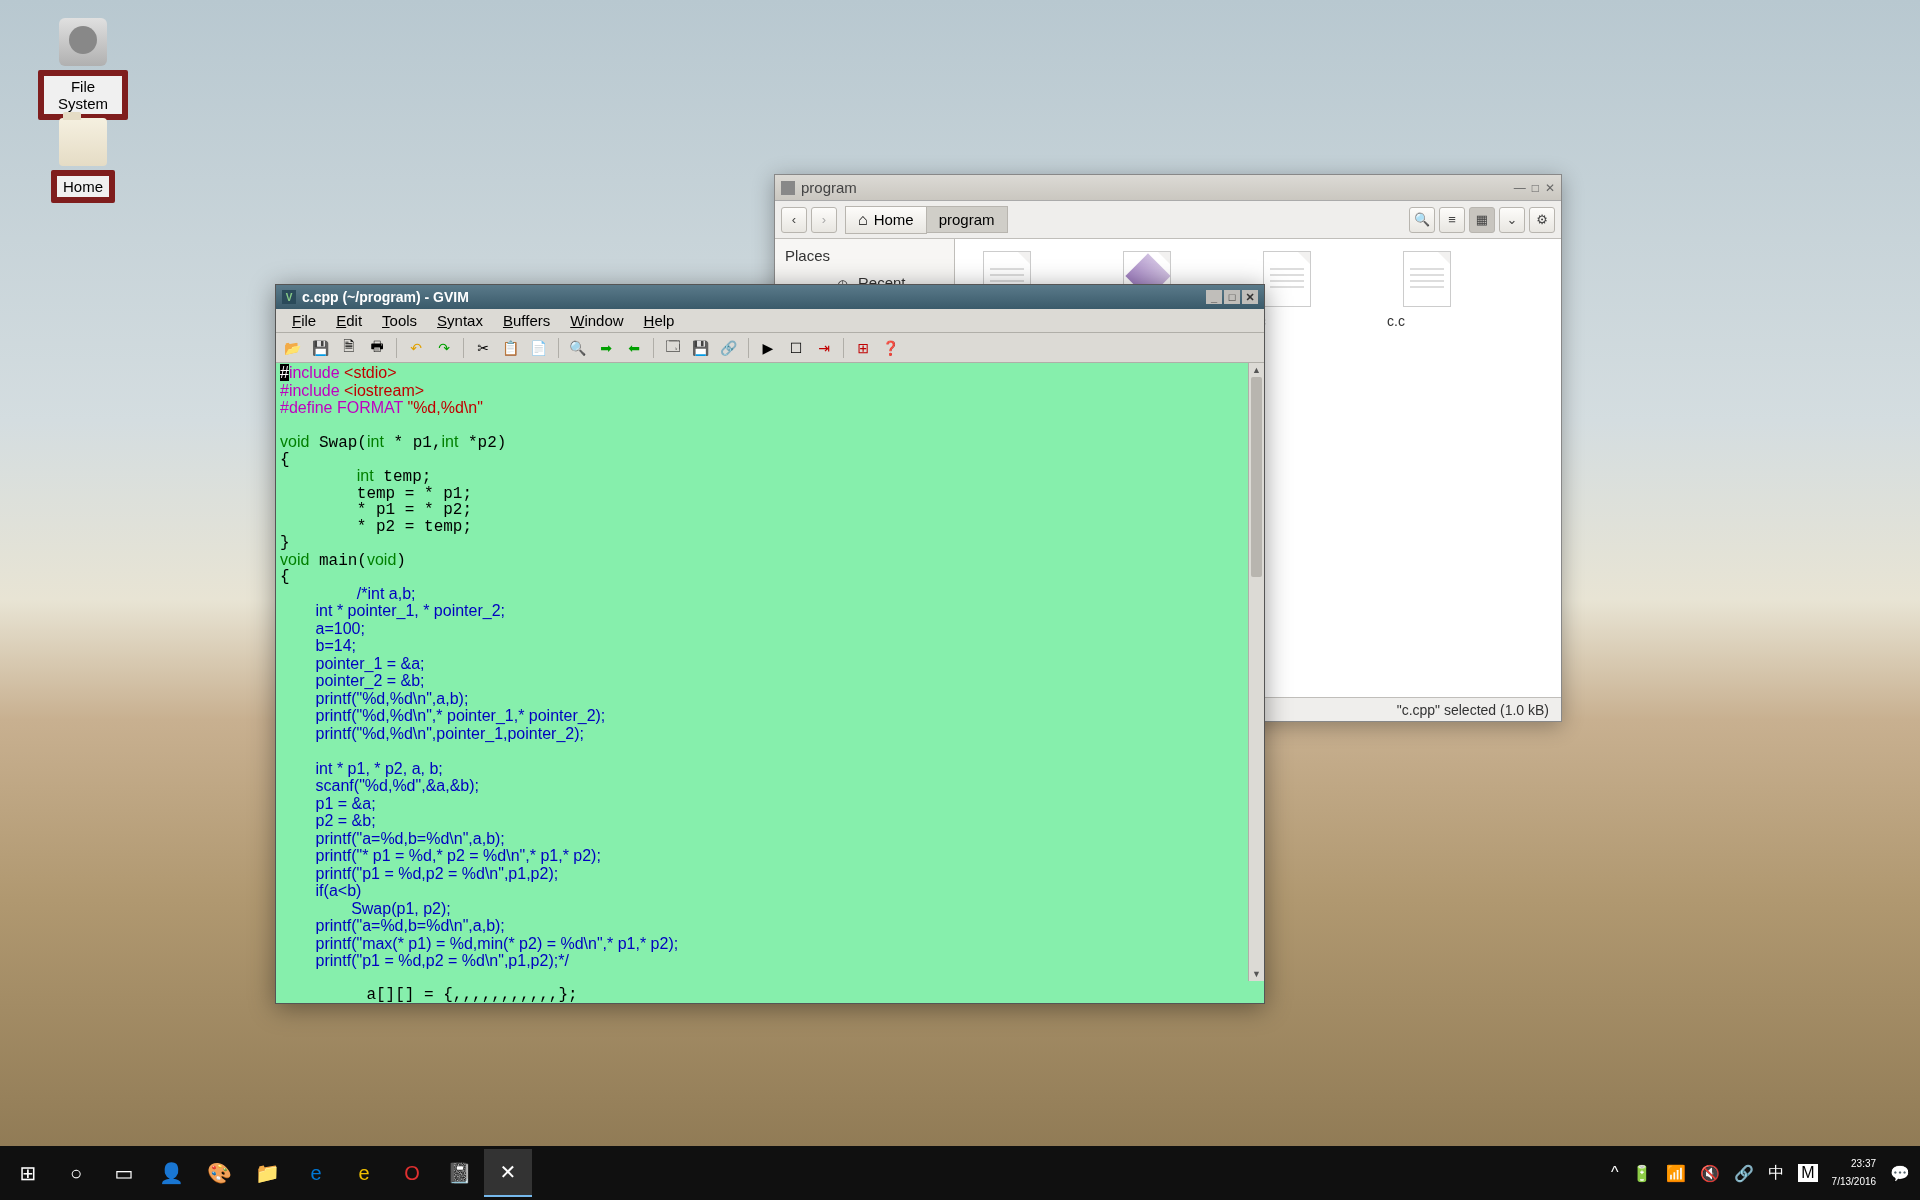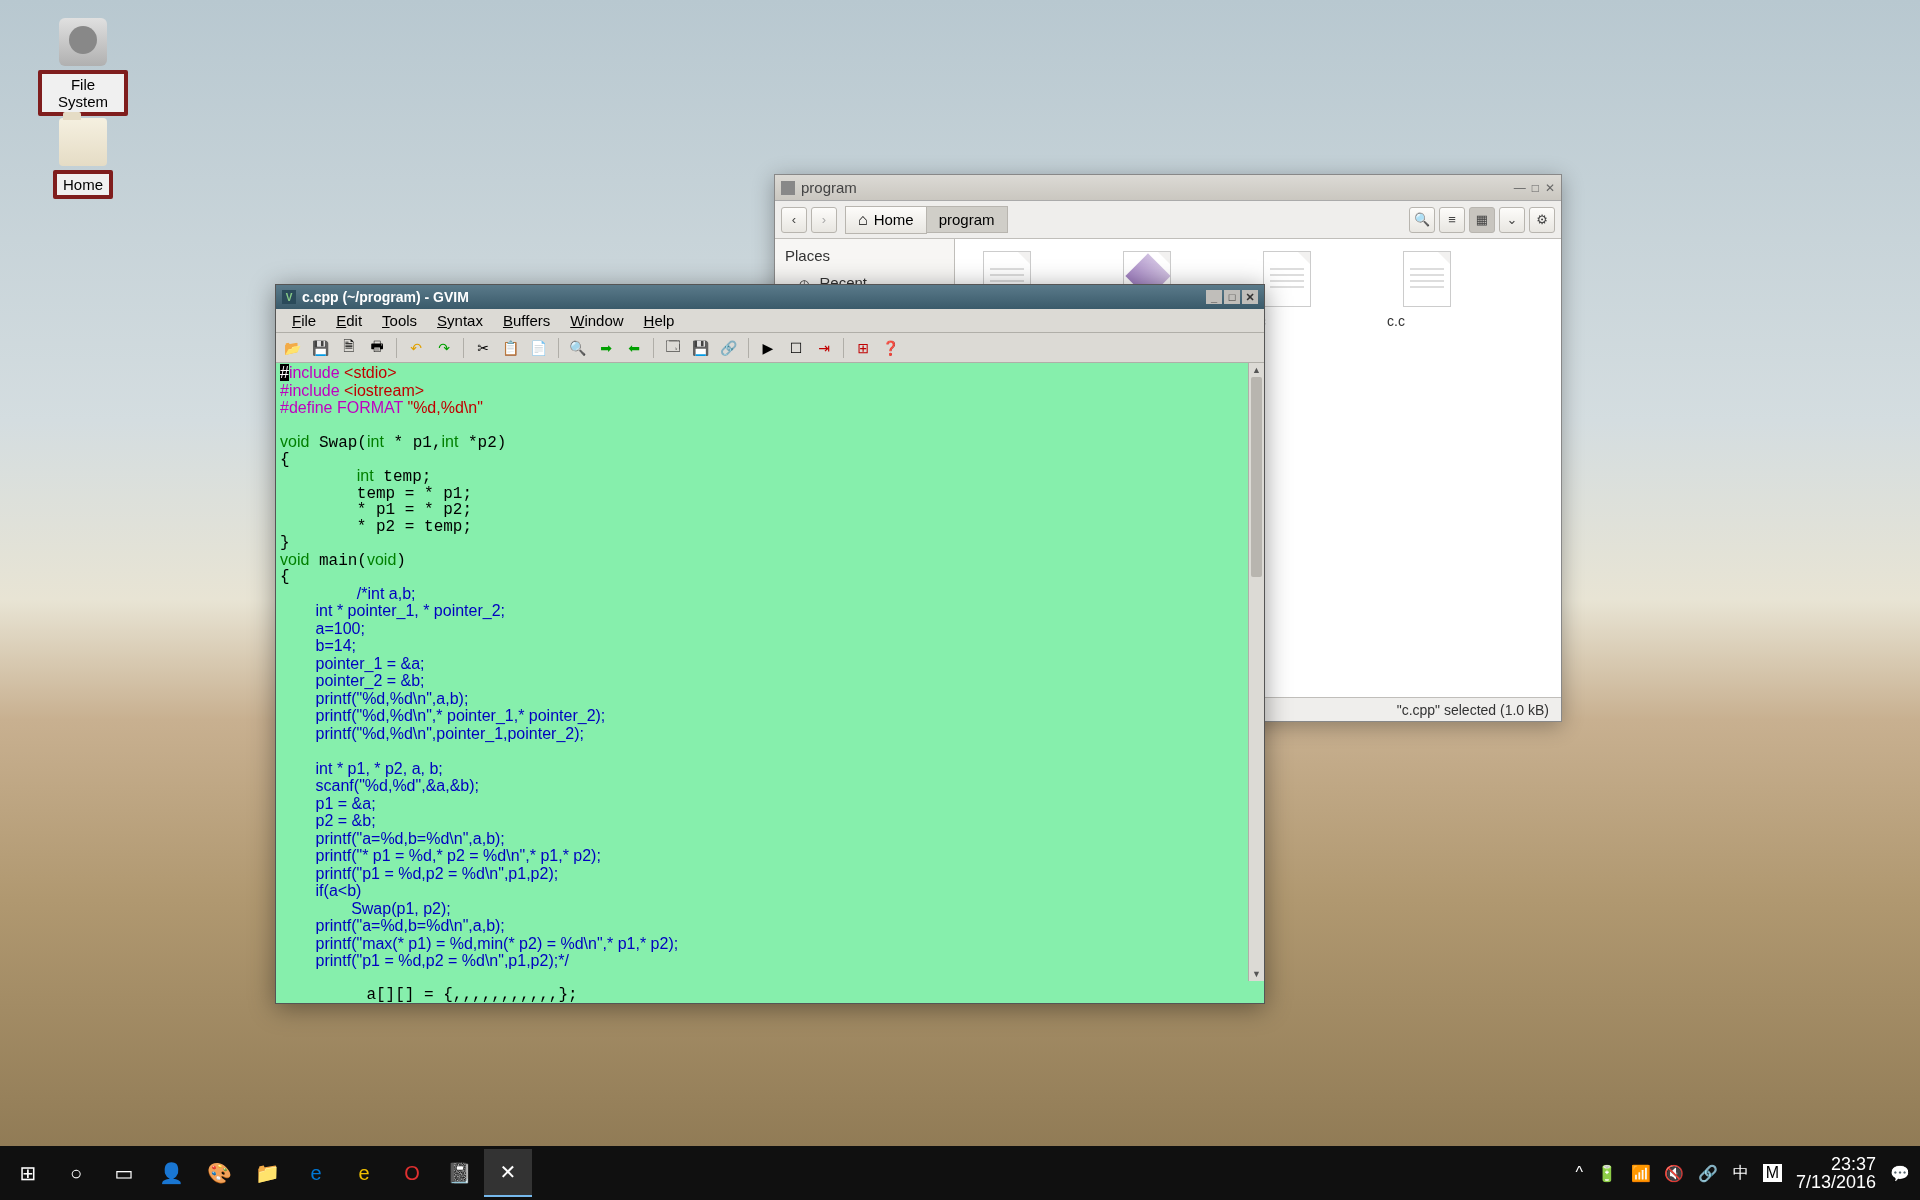--- a/index.html
+++ b/index.html
@@ -1,21 +1,21 @@
 <!DOCTYPE html>
 <html><head>
 <meta charset="utf-8">
 <style>
 * { margin: 0; padding: 0; box-sizing: border-box; font-family: "Segoe UI", Arial, sans-serif; }
 body { width: 1920px; height: 1200px; overflow: hidden; background: linear-gradient(to bottom, #b8c8d0 0%, #d4dde0 35%, #e8e4d4 50%, #c8b090 60%, #b09870 75%, #8a7550 100%); position: relative; }
 
 
 .desktop-icon { position: absolute; width: 90px; text-align: center; cursor: pointer; }
 .desktop-icon .icon-img { width: 48px; height: 48px; margin: 0 auto 4px; }
-.desktop-icon .label { font-size: 15px; background: #f0f0f0; padding: 2px 6px; border: 4px solid #7f1d1d; border-radius: 2px; display: inline-block; }
+.desktop-icon .label { font-size: 15px; background: #f0f0f0; padding: 2px 6px; border: 6px solid #7f1d1d; border-radius: 2px; display: inline-block; }
 .drive-icon { background: linear-gradient(#e0e0e0, #b0b0b0); border-radius: 6px; position: relative; }
 .drive-icon::after { content: ""; position: absolute; top: 8px; left: 10px; width: 28px; height: 28px; background: #888; border-radius: 50%; }
 .folder-icon-svg { background: linear-gradient(#f5f0e0, #e5dcc5); border-radius: 4px; position: relative; }
 .folder-icon-svg::before { content: ""; position: absolute; top: -6px; left: 4px; width: 18px; height: 8px; background: #e5dcc5; border-radius: 2px 2px 0 0; }
 
 
 .fm-window { position: absolute; left: 774px; top: 174px; width: 788px; height: 548px; background: #f2f1f0; border: 1px solid #888; box-shadow: 0 4px 20px rgba(0,0,0,0.3); }
 .fm-title { height: 26px; background: linear-gradient(#dcdad5, #cac7c0); display: flex; align-items: center; padding: 0 6px; font-size: 15px; color: #444; border-bottom: 1px solid #aaa; }
 .fm-title .win-icon { width: 14px; height: 14px; margin-right: 6px; background: #888; }
 .fm-title .win-controls { margin-left: auto; display: flex; gap: 6px; color: #666; }
@@ -24,21 +24,21 @@
 .fm-btn { width: 26px; height: 26px; border: 1px solid #b8b5af; background: linear-gradient(#fdfcfa, #e8e6e1); border-radius: 3px; display: flex; align-items: center; justify-content: center; font-size: 13px; color: #444; cursor: pointer; }
 .fm-btn.disabled { color: #aaa; }
 .fm-breadcrumb { display: flex; align-items: center; margin-left: 4px; }
 .fm-crumb { padding: 4px 12px; border: 1px solid #b8b5af; background: linear-gradient(#fdfcfa, #e8e6e1); font-size: 15px; display: flex; align-items: center; gap: 6px; cursor: pointer; }
 .fm-crumb.active { background: #d0cec8; }
 .fm-crumb + .fm-crumb { border-left: none; }
 .fm-right-tools { margin-left: auto; display: flex; gap: 4px; }
 .fm-body { display: flex; height: calc(100% - 26px - 38px - 24px); }
 .fm-sidebar { width: 180px; background: #f7f6f4; border-right: 1px solid #c0beba; padding: 8px 10px; font-size: 15px; }
 .fm-sidebar .heading { font-weight: normal; margin-bottom: 6px; color: #333; }
-.fm-sidebar .item { padding: 4px 0 4px 14px; color: #333; cursor: pointer; display: flex; align-items: center; gap: 6px; }
+.fm-sidebar .item { padding: 4px 0 4px 14px; color: #333; cursor: pointer; display: flex; align-items: center; gap: 6px; justify-content: center; }
 .fm-files { flex: 1; background: #fff; padding: 12px; display: flex; gap: 60px; align-items: flex-start; }
 .fm-file { width: 80px; text-align: left; cursor: pointer; }
 .fm-file .doc-icon { width: 48px; height: 56px; margin: 0 auto 6px; background: #fff; border: 1px solid #ccc; position: relative; }
 .fm-file .doc-icon::after { content: ""; position: absolute; right: 0; top: 0; border-style: solid; border-width: 0 12px 12px 0; border-color: transparent #f2f1f0 transparent transparent; }
 .fm-file .doc-icon .lines { position: absolute; top: 16px; left: 6px; right: 6px; }
 .fm-file .doc-icon .lines div { height: 2px; background: #ddd; margin-bottom: 4px; }
 .fm-file.selected .doc-icon { position: relative; }
 .fm-file.selected .diamond { position: absolute; top: 8px; left: 8px; width: 32px; height: 32px; background: linear-gradient(#d0c0e0, #a080c0); transform: rotate(45deg); }
 .fm-file .name { font-size: 14px; color: #333; }
 .fm-status { height: 24px; border-top: 1px solid #c0beba; display: flex; align-items: center; justify-content: flex-end; padding: 0 12px; font-size: 14px; color: #333; background: #efeeec; }
@@ -66,21 +66,21 @@
 .kw-str { color: #c00000; }
 .kw-type { color: #008000; }
 .kw-comment { color: #0000c0; }
 .cursor-block { background: #000; color: #fff; }
 
 
 .taskbar { position: absolute; bottom: 0; left: 0; right: 0; height: 54px; background: #101010; display: flex; align-items: center; padding: 0 4px; }
 .tb-item { width: 48px; height: 48px; display: flex; align-items: center; justify-content: center; color: #fff; cursor: pointer; font-size: 20px; }
 .tb-item.active { background: #333; border-bottom: 2px solid #76b9ed; }
 .tb-right { margin-left: auto; display: flex; align-items: center; color: #fff; font-size: 14px; gap: 14px; padding-right: 6px; }
-.tb-clock { text-align: right; font-size: 18px; line-height: 18px; }
+.tb-clock { text-align: right; font-size: 10px; line-height: 18px; }
 .tray-icon { font-size: 16px; cursor: pointer; }
 
 .home-glyph::before { content: "⌂"; font-size: 16px; }
 .clock-glyph::before { content: "◷"; font-size: 12px; margin-right: 4px; }
 </style>
 </head>
 <body>
 
 <div class="desktop-icon" style="left:38px; top:18px;">
   <div class="icon-img drive-icon"></div>

